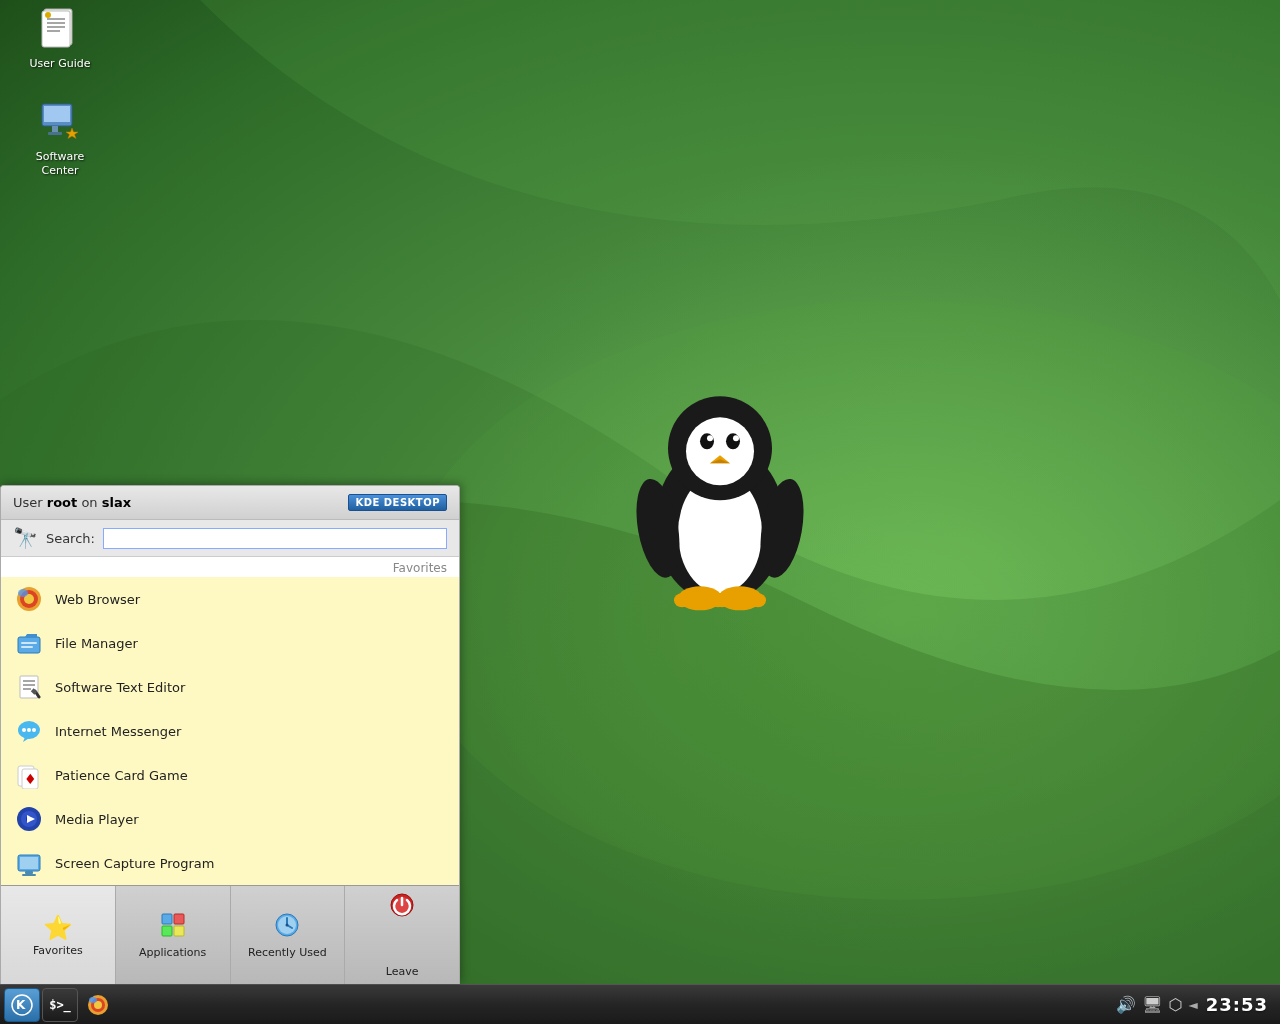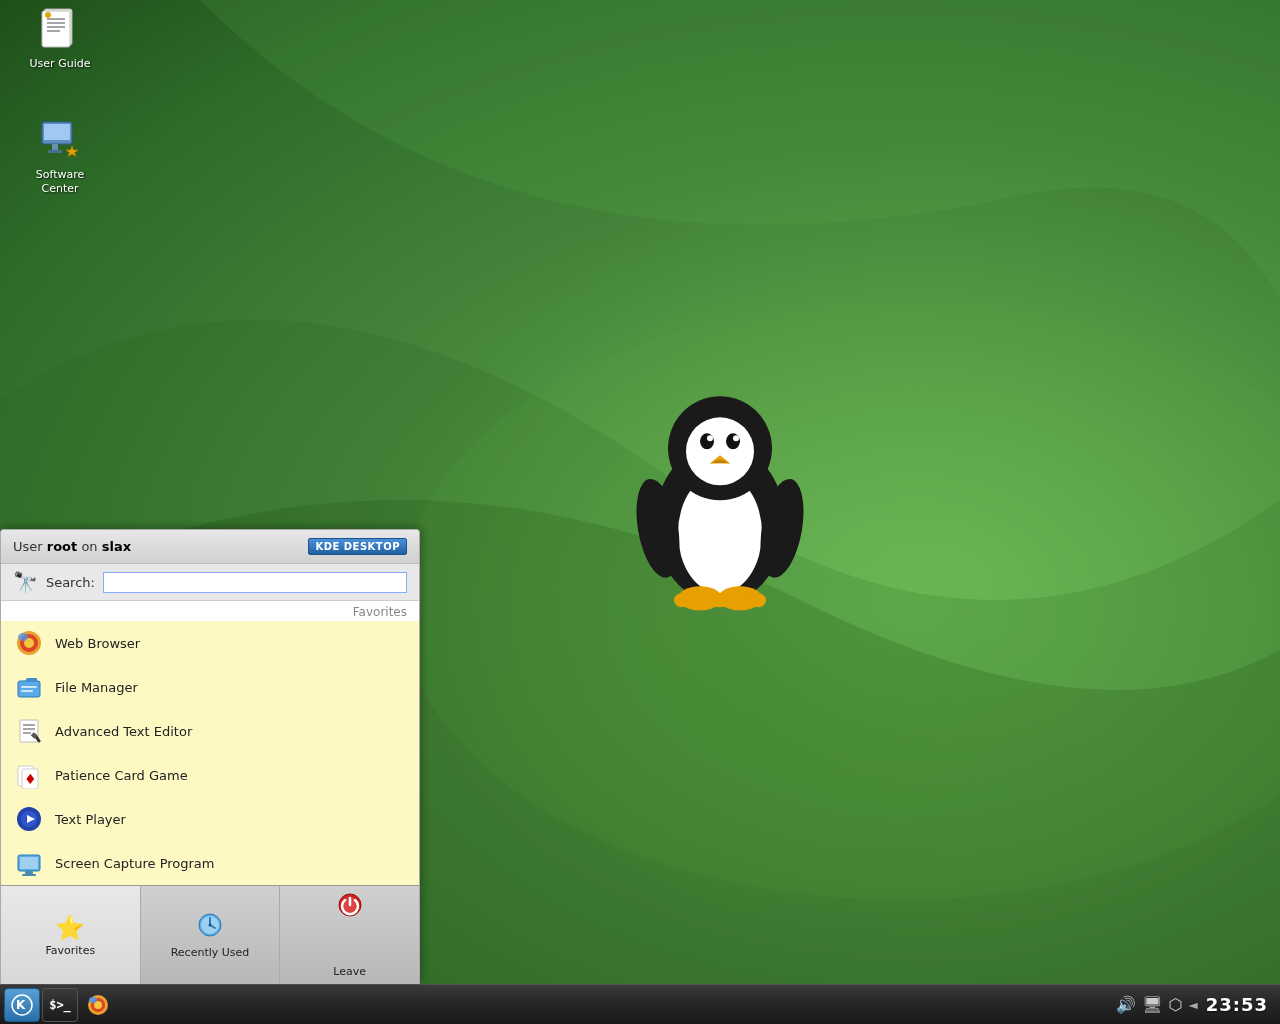--- a/index.html
+++ b/index.html
@@ -133,21 +133,21 @@
       color: white;
       text-shadow: 0 1px 2px rgba(0,0,0,0.5);
       letter-spacing: 1px;
     }
 
     
     .start-menu {
       position: absolute;
       bottom: 40px;
       left: 0;
-      width: 420px;
+      width: 460px;
       background: #f0f0f0;
       border: 1px solid #aaa;
       border-bottom: none;
       border-radius: 4px 4px 0 0;
       box-shadow: 2px -2px 8px rgba(0,0,0,0.3);
       z-index: 200;
       overflow: hidden;
     }
 
     
@@ -304,21 +304,21 @@
         <line x1="9" y1="12" x2="27" y2="12" stroke="#888" stroke-width="1.5"></line>
         <line x1="9" y1="16" x2="27" y2="16" stroke="#888" stroke-width="1.5"></line>
         <line x1="9" y1="20" x2="27" y2="20" stroke="#888" stroke-width="1.5"></line>
         <line x1="9" y1="24" x2="22" y2="24" stroke="#888" stroke-width="1.5"></line>
         <circle cx="10" cy="8" r="3" fill="#ddaa00"></circle>
       </svg>
     </div>
     <div class="icon-label">User Guide</div>
   </div>
 
-  <div class="desktop-icon" style="top:112px; left:20px;justify-content:space-between;">
+  <div class="desktop-icon" style="top:94px; left:20px;justify-content:space-between;">
     <div class="icon-img">
       <svg width="48" height="48" viewBox="0 0 48 48" xmlns="http://www.w3.org/2000/svg">
 
         <rect x="6" y="6" width="30" height="22" rx="2" fill="#5a8ec0" stroke="#2a5a90" stroke-width="1"></rect>
         <rect x="8" y="8" width="26" height="16" fill="#a0c8f0"></rect>
         <rect x="16" y="28" width="6" height="6" fill="#6a90b0"></rect>
         <rect x="12" y="34" width="14" height="3" rx="1" fill="#4a7090"></rect>
 
         <polygon points="36,30 37.5,34 42,34 38.5,36.5 40,40.5 36,38 32,40.5 33.5,36.5 30,34 34.5,34" fill="#e8a000" stroke="#c07800" stroke-width="0.5"></polygon>
       </svg>
@@ -409,23 +409,35 @@
         <div class="menu-item-icon">
           <svg width="28" height="28" viewBox="0 0 28 28" xmlns="http://www.w3.org/2000/svg">
             <rect x="5" y="3" width="18" height="22" rx="1" fill="white" stroke="#bbb" stroke-width="1"></rect>
             <line x1="8" y1="8" x2="20" y2="8" stroke="#888" stroke-width="1.5"></line>
             <line x1="8" y1="12" x2="20" y2="12" stroke="#888" stroke-width="1.5"></line>
             <line x1="8" y1="16" x2="16" y2="16" stroke="#888" stroke-width="1.5"></line>
             <line x1="20" y1="18" x2="24" y2="24" stroke="#333" stroke-width="3" stroke-linecap="round"></line>
             <rect x="17" y="16" width="4" height="5" fill="#555" transform="rotate(-45 19 18.5)"></rect>
           </svg>
         </div>
-        <span class="menu-item-label">Advanced Text Editor</span>
-      </div>
-
+        <span class="menu-item-label">Software Text Editor</span>
+      </div>
+
+      <div class="menu-item">
+        <div class="menu-item-icon">
+          <svg width="28" height="28" viewBox="0 0 28 28" xmlns="http://www.w3.org/2000/svg">
+            <ellipse cx="14" cy="13" rx="11" ry="9" fill="#4ab8f0"></ellipse>
+            <polygon points="10,20 8,25 16,20" fill="#4ab8f0"></polygon>
+            <circle cx="9" cy="13" r="2" fill="white"></circle>
+            <circle cx="14" cy="13" r="2" fill="white"></circle>
+            <circle cx="19" cy="13" r="2" fill="white"></circle>
+          </svg>
+        </div>
+        <span class="menu-item-label">Internet Messenger</span>
+      </div>
 
       <div class="menu-item">
         <div class="menu-item-icon">
           <svg width="28" height="28" viewBox="0 0 28 28" xmlns="http://www.w3.org/2000/svg">
             <rect x="3" y="5" width="16" height="20" rx="2" fill="white" stroke="#ccc" stroke-width="1"></rect>
             <rect x="7" y="8" width="16" height="20" rx="2" fill="white" stroke="#ccc" stroke-width="1"></rect>
             <text x="9" y="23" fill="#cc0000" font-size="14" font-weight="bold">♦</text>
           </svg>
         </div>
         <span class="menu-item-label">Patience Card Game</span>
@@ -433,41 +445,52 @@
 
       <div class="menu-item">
         <div class="menu-item-icon">
           <svg width="28" height="28" viewBox="0 0 28 28" xmlns="http://www.w3.org/2000/svg">
             <circle cx="14" cy="14" r="12" fill="#2244aa"></circle>
             <circle cx="14" cy="14" r="8" fill="#3355cc"></circle>
             <circle cx="14" cy="14" r="3" fill="#1133aa"></circle>
             <polygon points="12,10 20,14 12,18" fill="white"></polygon>
           </svg>
         </div>
-        <span class="menu-item-label">Text Player</span>
+        <span class="menu-item-label">Media Player</span>
       </div>
 
       <div class="menu-item">
         <div class="menu-item-icon">
           <svg width="28" height="28" viewBox="0 0 28 28" xmlns="http://www.w3.org/2000/svg">
             <rect x="3" y="6" width="22" height="16" rx="2" fill="#5aaae8"></rect>
             <rect x="3" y="6" width="22" height="16" rx="2" fill="none" stroke="#2a7ab8" stroke-width="1"></rect>
             <rect x="5" y="8" width="18" height="12" fill="#a0d0f0"></rect>
             <rect x="10" y="22" width="8" height="3" rx="1" fill="#4a8ab0"></rect>
             <rect x="7" y="25" width="14" height="2" rx="1" fill="#4a8ab0"></rect>
           </svg>
         </div>
         <span class="menu-item-label">Screen Capture Program</span>
       </div>
     </div>
 
     <div class="menu-tabs">
       <div class="menu-tab active">
         <span class="menu-tab-icon">⭐</span>
         <span class="menu-tab-label">Favorites</span>
+      </div>
+      <div class="menu-tab">
+        <span class="menu-tab-icon">
+          <svg width="26" height="26" viewBox="0 0 26 26" xmlns="http://www.w3.org/2000/svg">
+            <rect x="2" y="2" width="10" height="10" rx="1" fill="#5aaae8" stroke="#2a7ab8" stroke-width="1"></rect>
+            <rect x="14" y="2" width="10" height="10" rx="1" fill="#e85a5a" stroke="#b82a2a" stroke-width="1"></rect>
+            <rect x="2" y="14" width="10" height="10" rx="1" fill="#5ae85a" stroke="#2ab82a" stroke-width="1"></rect>
+            <rect x="14" y="14" width="10" height="10" rx="1" fill="#e8e85a" stroke="#b8b82a" stroke-width="1"></rect>
+          </svg>
+        </span>
+        <span class="menu-tab-label">Applications</span>
       </div>
       <div class="menu-tab">
         <span class="menu-tab-icon">
           <svg width="26" height="26" viewBox="0 0 26 26" xmlns="http://www.w3.org/2000/svg">
             <circle cx="13" cy="13" r="11" fill="#5aaae8" stroke="#2a7ab8" stroke-width="1"></circle>
             <circle cx="13" cy="13" r="9" fill="#a0d0f0"></circle>
             <line x1="13" y1="13" x2="13" y2="6" stroke="#2a7ab8" stroke-width="2" stroke-linecap="round"></line>
             <line x1="13" y1="13" x2="18" y2="16" stroke="#2a7ab8" stroke-width="2" stroke-linecap="round"></line>
             <circle cx="13" cy="13" r="1.5" fill="#1a5090"></circle>
           </svg>

